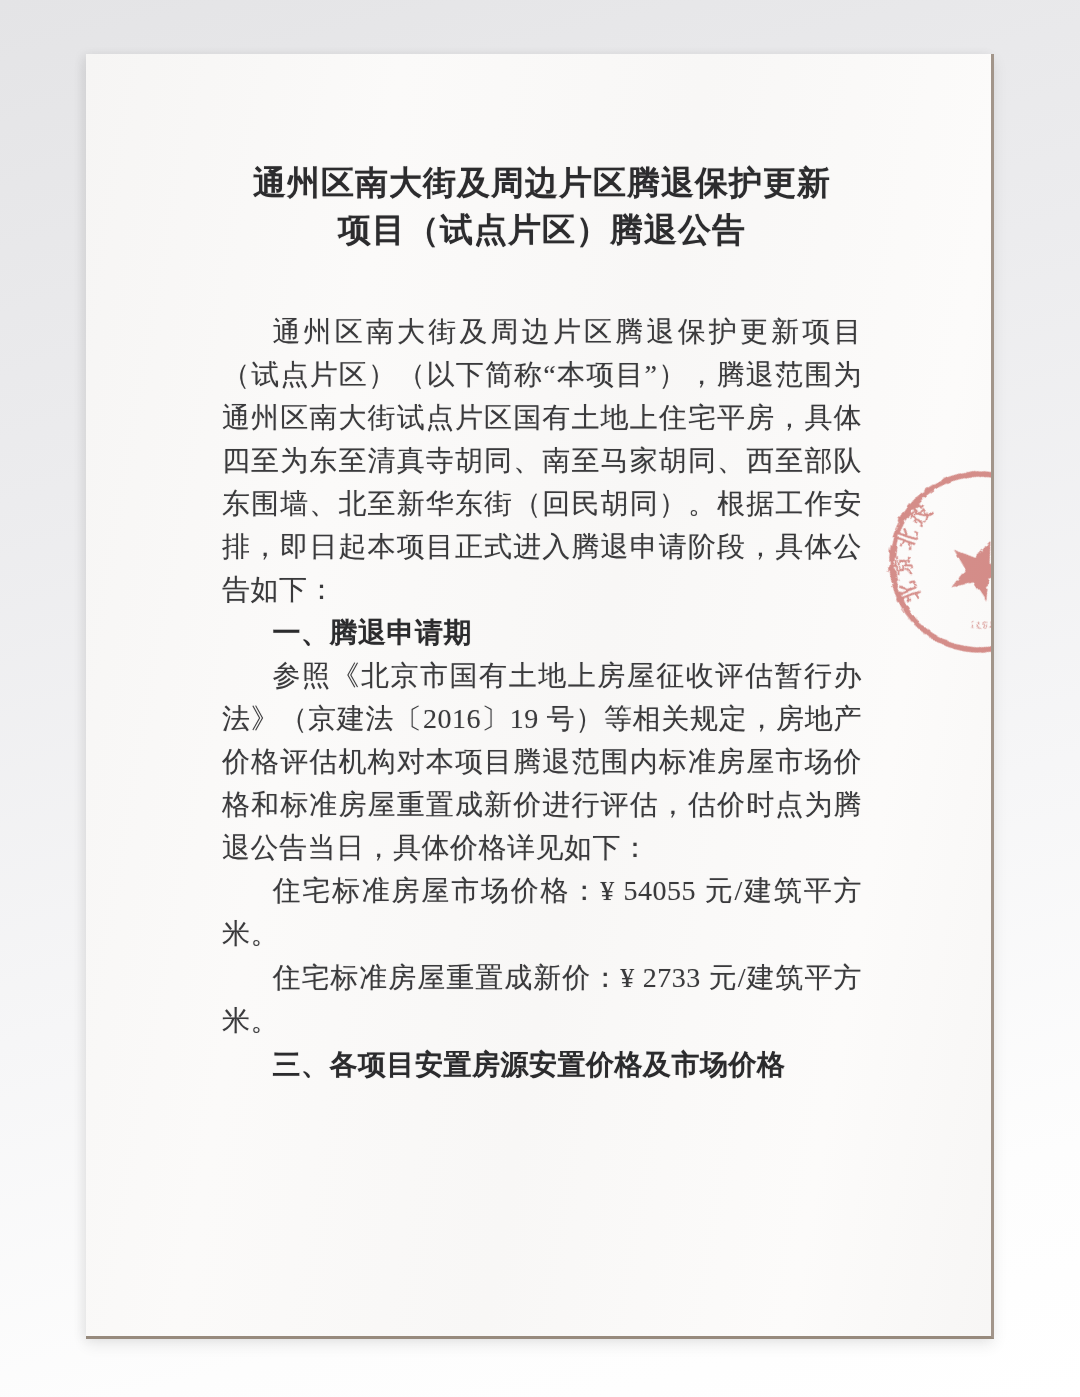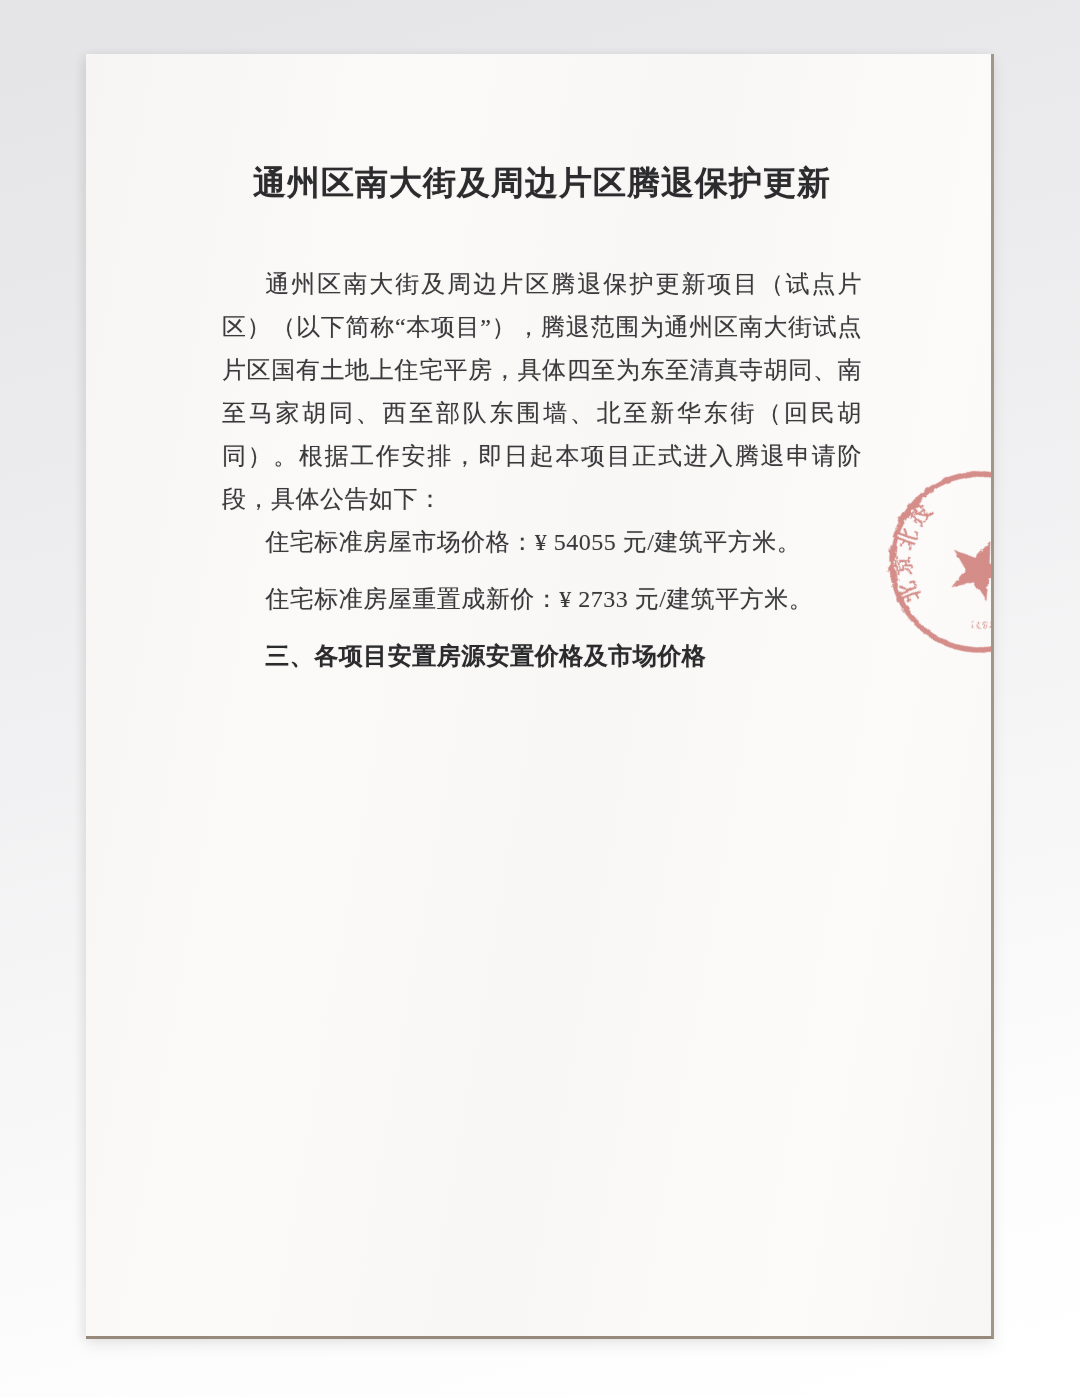--- a/index.html
+++ b/index.html
@@ -36,50 +36,53 @@
     text-align: center;
     color: #2c2c2e;
     letter-spacing: 1px;
     text-shadow: 0 0 1px rgba(40,40,40,0.35);
     margin: 0;
   }
   .doc-title span { display: block; }
 
   .body-text {
     margin-top: 56px;
-    font-size: 24px;
+    font-size: 28px;
     line-height: 43px;
     text-align: justify;
     letter-spacing: 0.5px;
     text-shadow: 0 0 1px rgba(50,50,50,0.28);
   }
   .block { margin: 0; text-indent: 1.8em; }
   .heading { font-weight: bold; color: #2b2b2d; }
-  .mt { margin-top: 14px; }
+  .mt { margin-top: 1px; }
 
   .seal {
     position: absolute;
     left: 794px; top: 408px;
     width: 200px; height: 200px;
     pointer-events: none;
   }
 </style>
 </head>
 <body>
 
 <div class="photo-frame">
   <div class="paper">
 
     <div class="content">
       <h1 class="doc-title">
         <span>通州区南大街及周边片区腾退保护更新</span>
+        <span>项目（试点片区）腾退公告</span>
       </h1>
 
       <div class="body-text">
         <p class="block">通州区南大街及周边片区腾退保护更新项目（试点片区）（以下简称“本项目”），腾退范围为通州区南大街试点片区国有土地上住宅平房，具体四至为东至清真寺胡同、南至马家胡同、西至部队东围墙、北至新华东街（回民胡同）。根据工作安排，即日起本项目正式进入腾退申请阶段，具体公告如下：</p>
+        <p class="block heading">一、腾退申请期</p>
+        <p class="block">参照《北京市国有土地上房屋征收评估暂行办法》（京建法〔2016〕19 号）等相关规定，房地产价格评估机构对本项目腾退范围内标准房屋市场价格和标准房屋重置成新价进行评估，估价时点为腾退公告当日，具体价格详见如下：</p>
         <p class="block">住宅标准房屋市场价格：¥ 54055 元/建筑平方米。</p>
         <p class="block mt">住宅标准房屋重置成新价：¥ 2733 元/建筑平方米。</p>
         <p class="block heading mt">三、各项目安置房源安置价格及市场价格</p>
 
       </div>
     </div>
 
     <svg class="seal" viewBox="0 0 200 200" aria-hidden="true">
       <defs>
         <filter id="inkRough" x="-20%" y="-20%" width="140%" height="140%">

